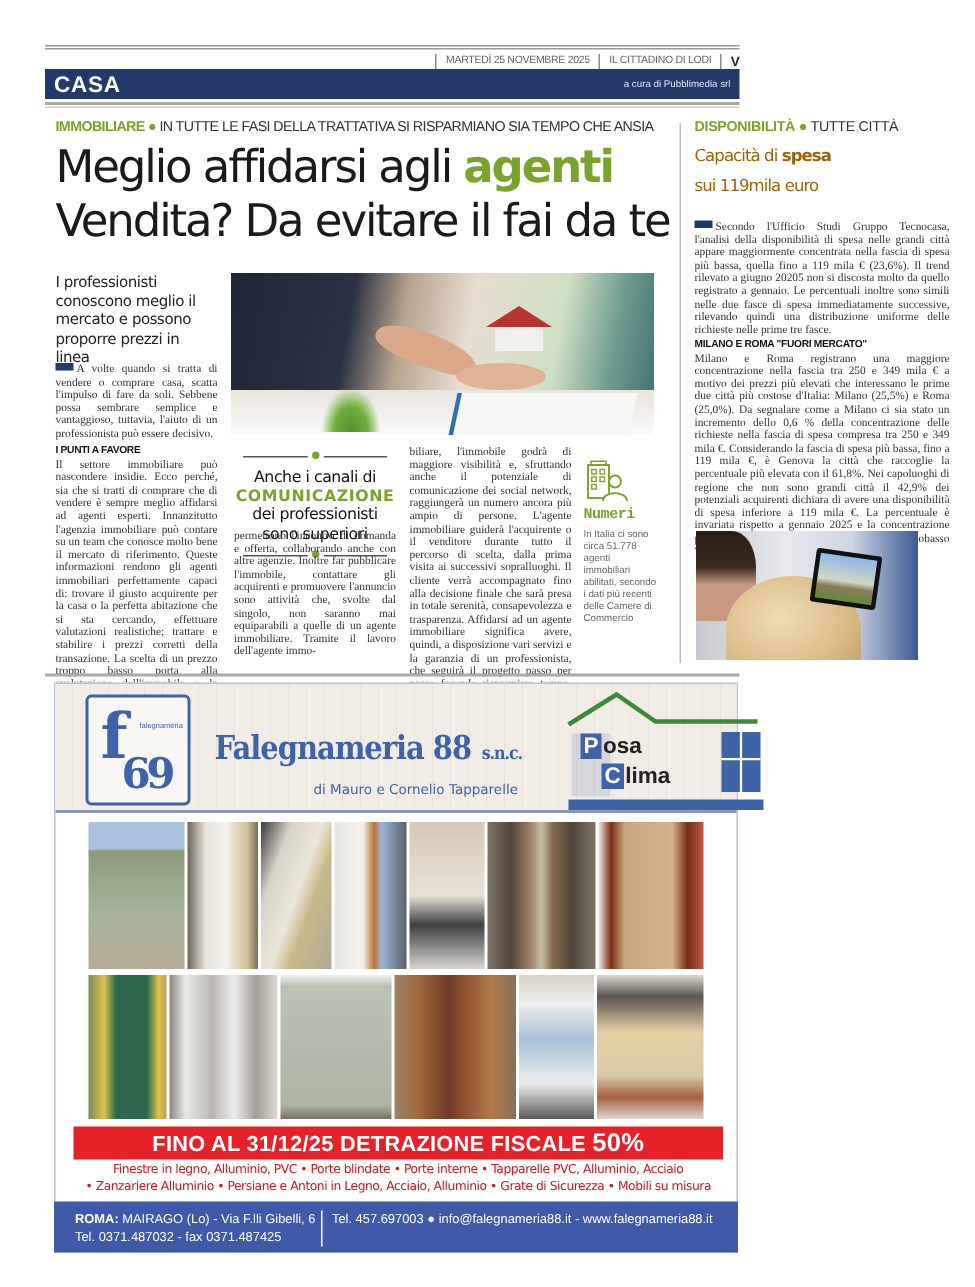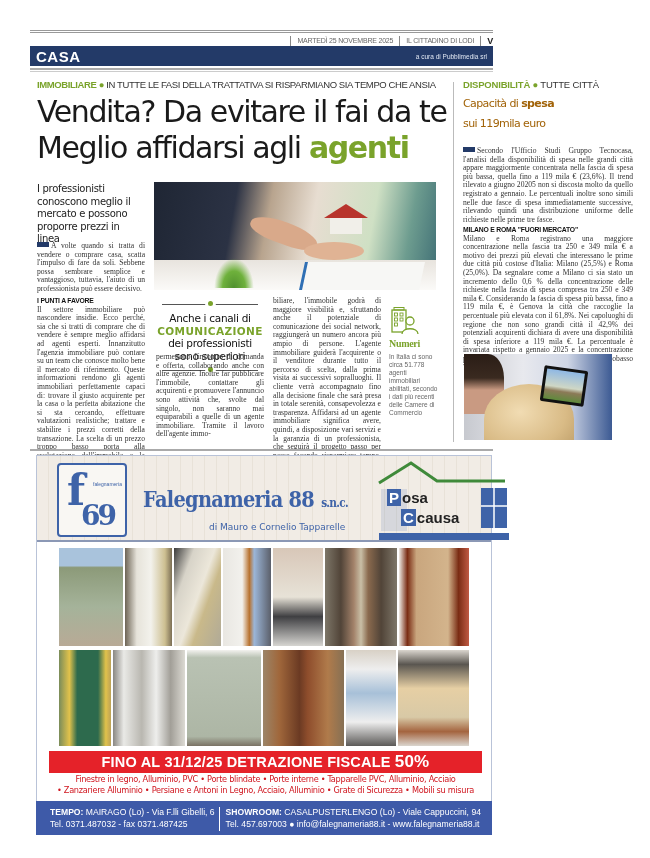--- a/index.html
+++ b/index.html
@@ -47,21 +47,21 @@
   .pq-rule { position: relative; height: 8px; }
   .pq-rule::before { content: ""; position: absolute; left: 6px; right: 6px; top: 4px; border-top: 1.5px solid #555; }
   .pq-rule .pq-dot { position: absolute; left: 50%; top: 1px; width: 5px; height: 5px; margin-left: -2.5px; border-radius: 50%; background: #7aa32b; box-shadow: 0 0 0 3px #fff; }
   .pq-text { font-family: "DejaVu Sans", sans-serif; font-size: 10.5px; line-height: 12.5px; color: #111; margin: 4px 0 4px; letter-spacing: -0.3px; }
   .pq-text .pq-green { color: #7aa32b; font-weight: bold; letter-spacing: 0.4px; }
   .col2-body { left: 156px; top: 353px; width: 108px; }
   .col3-body { left: 273px; top: 297px; width: 108px; }
 
   .numeri-box { left: 389px; top: 306px; width: 50px; }
   .numeri-icon { width: 30px; height: 30px; display: block; }
-  .numeri-title { font-family: Liberation Serif, serif; font-weight: bold; font-size: 10px; color: #7aa32b; margin-top: 2px; letter-spacing: -0.3px; }
+  .numeri-title { font-family: Liberation Mono, monospace; font-weight: bold; font-size: 10px; color: #7aa32b; margin-top: 2px; letter-spacing: -0.3px; }
   .numeri-text { font-family: "Liberation Sans", sans-serif; font-size: 6.5px; line-height: 8px; color: #666; margin-top: 4px; }
 
   .bottom-rule-article { left: 30px; top: 449px; width: 463px; height: 3px; border-top: 2px solid #aaa; }
 
   
   .vsep { left: 453px; top: 82px; width: 1px; height: 360px; background: #bbb; }
 
   
   .s-kicker { left: 463px; top: 79px; font-family: "Liberation Sans", sans-serif; font-size: 9.5px; color: #333; white-space: nowrap; letter-spacing: -0.2px; }
   .s-kicker .k-strong { color: #7aa32b; font-weight: bold; }
@@ -118,22 +118,22 @@
   <span class="credit">a cura di Pubblimedia srl</span>
 </div>
 <div class="under-rule"></div>
 
 <div class="abs kicker">
   <span class="k-strong">IMMOBILIARE</span>
   <span class="dot">●</span>
   <span>IN TUTTE LE FASI DELLA TRATTATIVA SI RISPARMIANO SIA TEMPO CHE ANSIA</span>
 </div>
 <div class="abs headline">
+  <div><span>Meglio affidarsi agli </span><span class="green">agenti</span></div>
   <div>Vendita? Da evitare il fai da te</div>
-  <div><span>Meglio affidarsi agli </span><span class="green">agenti</span></div>
 </div>
 <div class="abs subhead">I professionisti conoscono meglio il mercato e possono proporre prezzi in linea</div>
 
 <div class="abs main-photo" title="Handshake with house keys and model house on desk">
   <div class="desk"></div>
   <div class="paper"></div>
   <div class="plant"></div>
   <div class="house">
       <div class="roof"></div>
       <div class="wall"></div>
@@ -224,21 +224,21 @@
     <div class="posa">
       <svg width="135" height="80" viewBox="0 0 135 80">
         <polyline points="2,22 34,2 60,20 128,20" fill="none" stroke="#3f8a3a" stroke-width="3"></polyline>
         <rect x="104" y="27" width="26" height="40" fill="#3e63a8"></rect>
         <line x1="117" y1="27" x2="117" y2="67" stroke="#fff" stroke-width="1.5"></line>
         <line x1="104" y1="45" x2="130" y2="45" stroke="#fff" stroke-width="1.5"></line>
         <rect x="2" y="72" width="130" height="7" fill="#3e63a8"></rect>
         <rect x="4" y="28" width="26" height="42" fill="#3e63a8" opacity="0.15"></rect>
       </svg>
       <div class="word" style="left:10px; top:28px;"><span class="letter-box">P</span><span>osa</span></div>
-      <div class="word" style="left:24px; top:48px;"><span class="letter-box">C</span><span>causa</span></div>
+      <div class="word" style="left:24px; top:48px;"><span class="letter-box">C</span><span>lima</span></div>
     </div>
   </div>
 
   <div class="gallery">
     <div class="g-row">
       <div class="g-tile" style="width:70px;background:linear-gradient(180deg,#a9c3dc 0%,#a9c3dc 18%,#8c9a79 20%,#a5b39a 60%,#b8aa96 100%);"></div>
       <div class="g-tile" style="width:50px;background:linear-gradient(90deg,#6d6455 0%,#e6e3da 25%,#f3f2ec 55%,#cdbf91 85%,#7c6f55 100%);"></div>
       <div class="g-tile" style="width:52px;background:linear-gradient(110deg,#3a3a3a 0%,#d7d3c8 25%,#ece7da 50%,#c9b98a 65%,#b0aa98 100%);"></div>
       <div class="g-tile" style="width:52px;background:linear-gradient(90deg,#e9e7e2 0%,#f2f1ed 40%,#b8722f 55%,#9cb6d8 65%,#5b5f6a 100%);"></div>
       <div class="g-tile" style="width:54px;background:linear-gradient(180deg,#d8c7b8 0%,#e7e2d7 50%,#3f3f42 70%,#d6d5d1 100%);"></div>
@@ -255,22 +255,21 @@
     </div>
   </div>
 
   <div class="promo"><span>FINO AL 31/12/25 DETRAZIONE FISCALE </span><span class="pct">50%</span></div>
   <div class="products">
     <div>Finestre in legno, Alluminio, PVC • Porte blindate • Porte interne • Tapparelle PVC, Alluminio, Acciaio</div>
     <div>• Zanzariere Alluminio • Persiane e Antoni in Legno, Acciaio, Alluminio • Grate di Sicurezza • Mobili su misura</div>
   </div>
   <div class="contact">
     <div class="cblock">
-      <div><b>TEMPO:</b><span> MAIRAGO (Lo) - Via F.lli Gibelli, 6</span></div>
+      <div><b>ROMA:</b><span> MAIRAGO (Lo) - Via F.lli Gibelli, 6</span></div>
       <div>Tel. 0371.487032 - fax 0371.487425</div>
     </div>
     <div class="csep"></div>
     <div class="cblock">
-      <div><b>SHOWROOM:</b><span> CASALPUSTERLENGO (Lo) - Viale Cappuccini, 94</span></div>
       <div>Tel. 457.697003 ● info@falegnameria88.it - www.falegnameria88.it</div>
     </div>
   </div>
 </div>
 
 </body></html>

